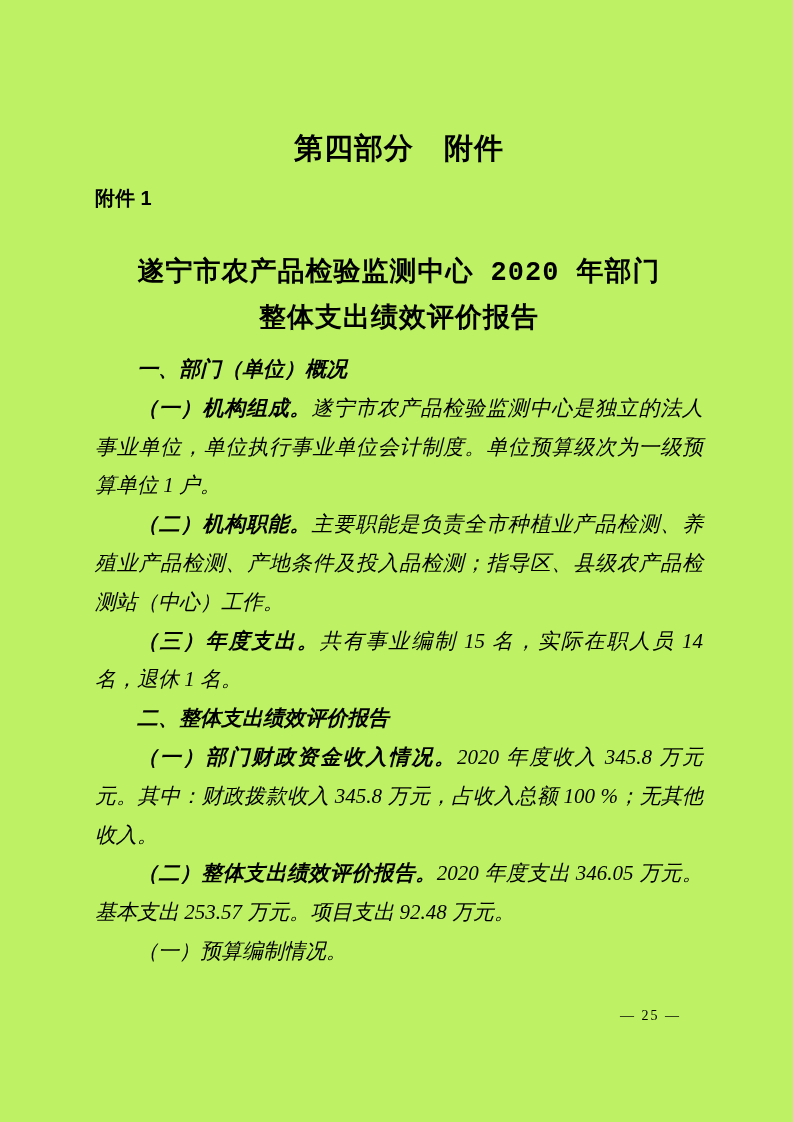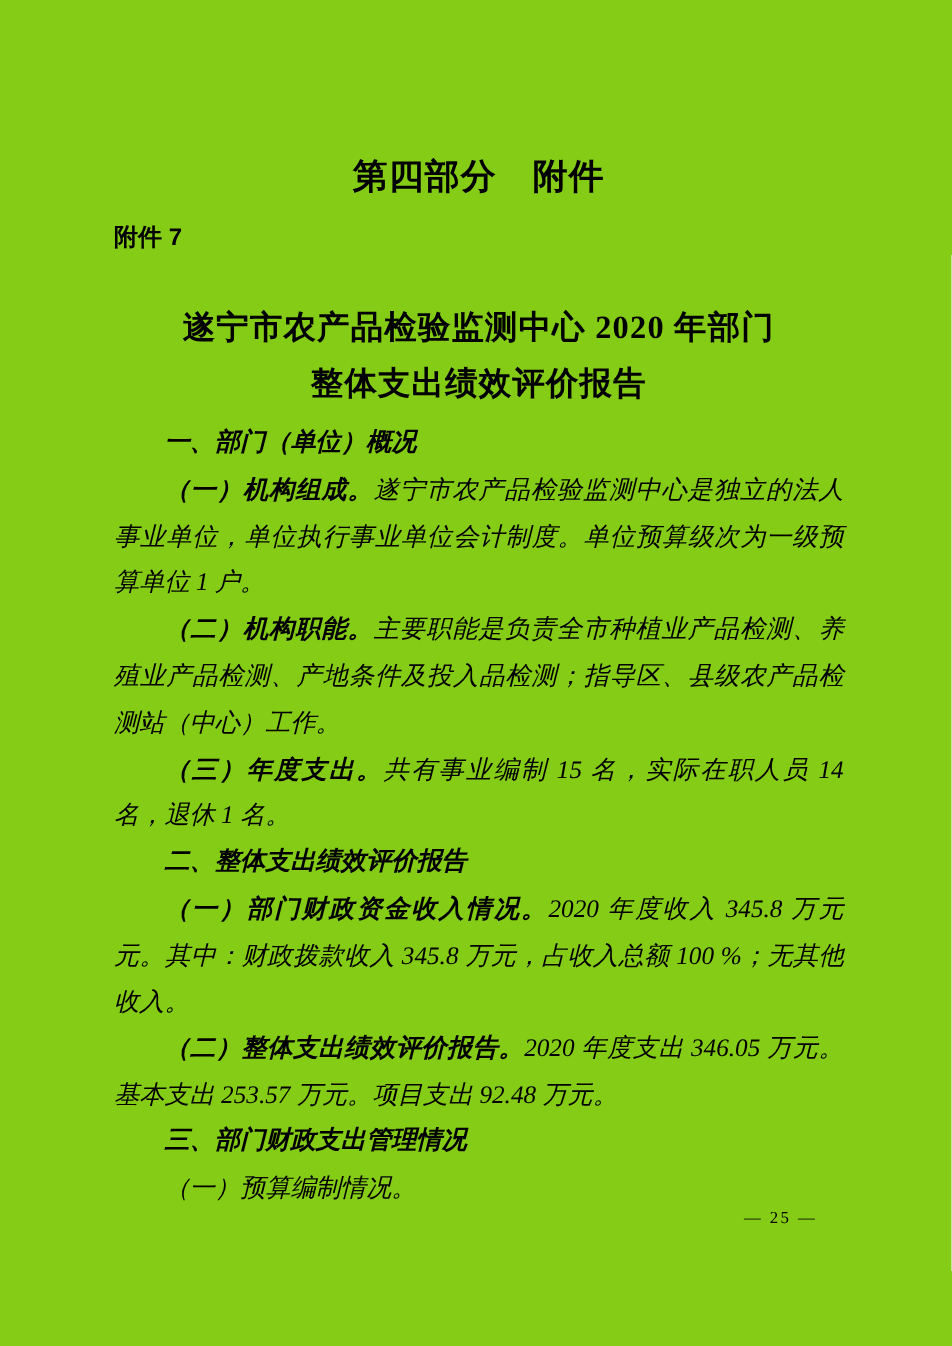--- a/index.html
+++ b/index.html
@@ -4,21 +4,21 @@
 <style>
   html, body {
     margin: 0;
     padding: 0;
     background: #ffffff;
   }
   .page {
     position: relative;
     width: 793px;
     height: 1122px;
-    background: #84cc16;
+    background: #bef264;
     color: #000000;
     font-family: "Liberation Serif", "DejaVu Serif", serif;
     box-sizing: border-box;
     overflow: hidden;
   }
   .content {
     position: absolute;
     left: 95px;
     right: 90px;
     top: 0;
@@ -42,21 +42,21 @@
     line-height: 28px;
   }
   .report-title {
     margin: 0;
     margin-top: 38px;
     text-align: center;
     font-weight: bold;
     font-size: 27px;
     line-height: 46px;
     letter-spacing: 1px;
-    font-family: Liberation Serif, serif;
+    font-family: Liberation Mono, monospace;
   }
   .body-text {
     margin-top: 8px;
     font-size: 21px;
     line-height: 38.8px;
     text-align: justify;
   }
   .body-text p {
     margin: 0;
     text-indent: 2em;
@@ -82,21 +82,21 @@
   }
 </style>
 </head>
 <body>
 
 <div class="page">
   <div class="content">
 
     <h1 class="part-heading">第四部分　附件</h1>
 
-    <div class="attachment-label">附件 7</div>
+    <div class="attachment-label">附件 1</div>
 
     <h2 class="report-title">
       <span>遂宁市农产品检验监测中心 2020 年部门</span><br>
       <span>整体支出绩效评价报告</span>
     </h2>
 
     <div class="body-text">
 
       <p class="sec-heading">一、部门（单位）概况</p>
 
@@ -105,21 +105,20 @@
       <p class="para"><span class="lead">（二）机构职能。</span><span>主要职能是负责全市种植业产品检测、养殖业产品检测、产地条件及投入品检测；指导区、县级农产品检测站（中心）工作。</span></p>
 
       <p class="para"><span class="lead">（三）年度支出。</span><span>共有事业编制 15 名，实际在职人员 14 名，退休 1 名。</span></p>
 
       <p class="sec-heading">二、整体支出绩效评价报告</p>
 
       <p class="para"><span class="lead">（一）部门财政资金收入情况。</span><span>2020 年度收入 345.8 万元元。其中：财政拨款收入 345.8 万元，占收入总额 100 %；无其他收入。</span></p>
 
       <p class="para"><span class="lead">（二）整体支出绩效评价报告。</span><span>2020 年度支出 346.05 万元。基本支出 253.57 万元。项目支出 92.48 万元。</span></p>
 
-      <p class="sec-heading">三、部门财政支出管理情况</p>
 
       <p class="para"><span>（一）预算编制情况。</span></p>
 
     </div>
   </div>
 
   <div class="page-number">— 25 —</div>
 </div>
 
 </body></html>

